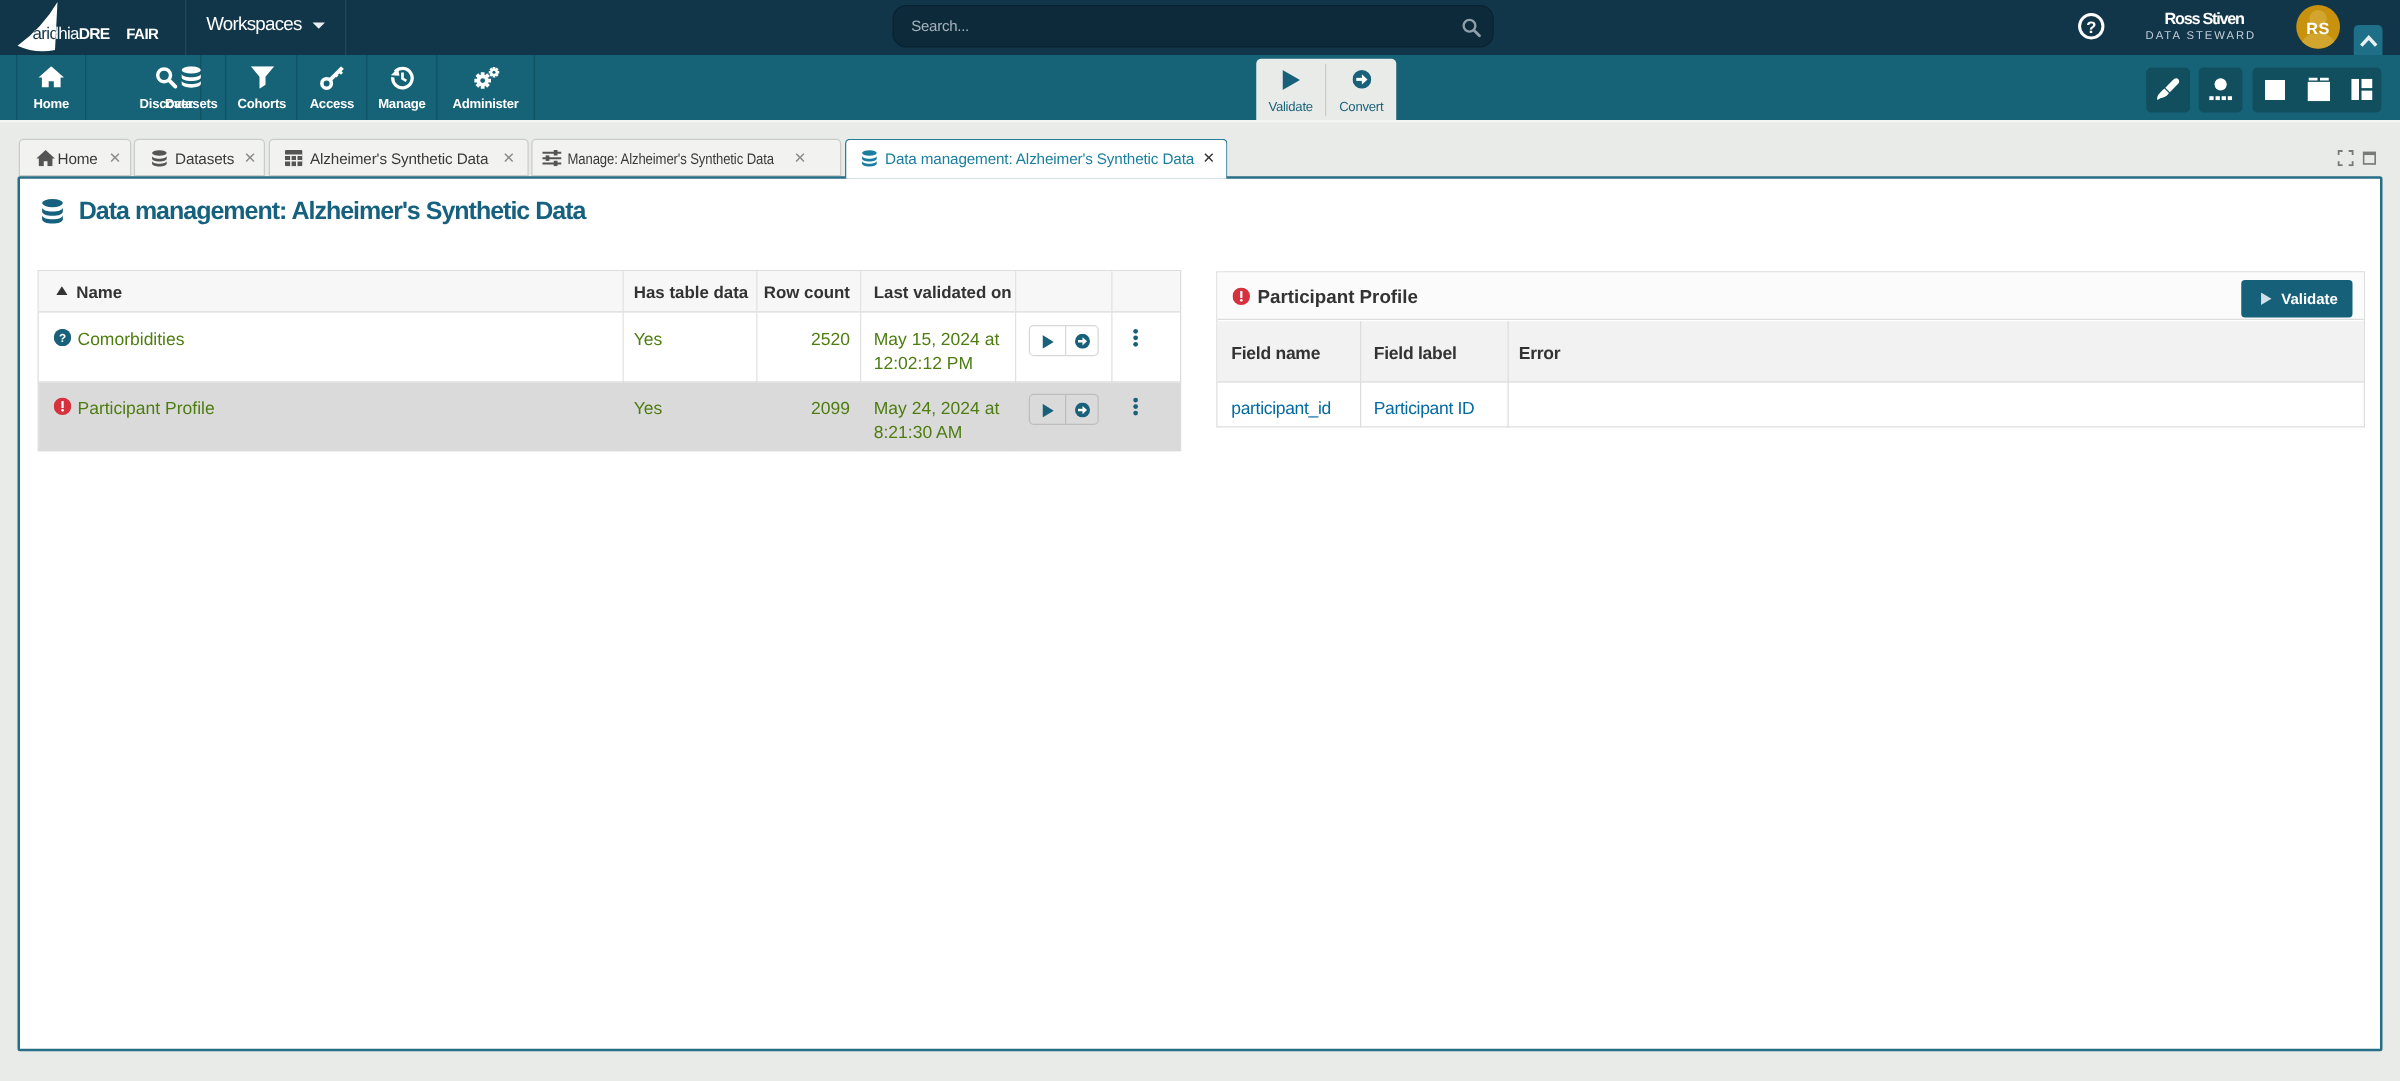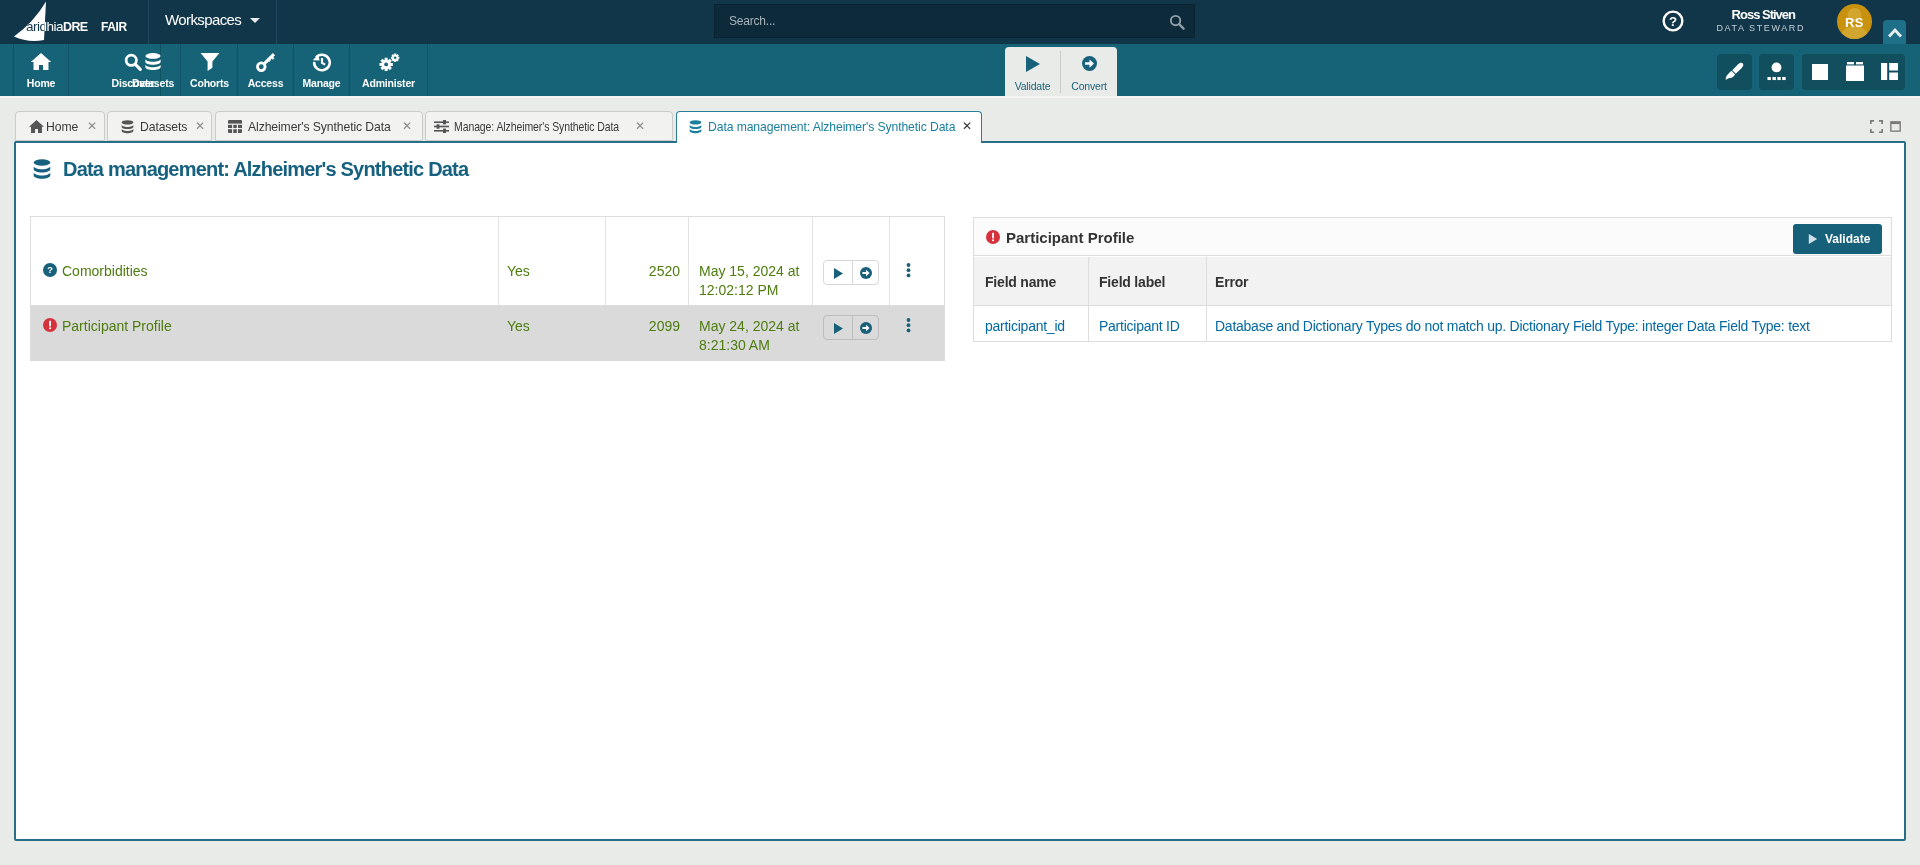--- a/index.html
+++ b/index.html
@@ -5,21 +5,21 @@
 * { margin:0; padding:0; box-sizing:border-box; }
 body { font-family:"Liberation Sans",sans-serif; }
 #app { position:relative; width:1920px; height:865px; background:#e9ebe8; overflow:hidden; }
 .abs { position:absolute; }
 
 
 #topbar { position:absolute; top:0; left:0; width:1920px; height:44px; background:#123649; }
 .topsep { position:absolute; top:0; width:1px; height:44px; background:#1e485e; }
 #workspaces { position:absolute; left:165px; top:0; height:44px; line-height:39px; color:#fff; font-size:15px; letter-spacing:-0.6px; }
 #wcaret { position:absolute; left:250px; top:18px; width:0; height:0; border-left:5.5px solid transparent; border-right:5.5px solid transparent; border-top:5px solid #e8eef1; }
-#search { position:absolute; left:714px; top:4px; width:481px; height:34px; background:#0d2a3b; border:1px solid #0a2231; border-radius:0; }
+#search { position:absolute; left:714px; top:4px; width:481px; height:34px; background:#0d2a3b; border:1px solid #0a2231; border-radius:11px; }
 #search .ph { position:absolute; left:14px; top:9px; font-size:12px; color:#a8b4bc; letter-spacing:-0.2px; }
 #username { position:absolute; right:115px; top:7px; text-align:right; color:#fff; }
 #username .n { font-size:13px; font-weight:bold; display:block; line-height:15px; letter-spacing:-1px; padding-right:10px; }
 #username .r { font-size:9px; font-weight:normal; letter-spacing:1.6px; color:#c3ced5; display:block; line-height:13px; }
 #avatar { position:absolute; left:1837px; top:4px; width:35px; height:35px; border-radius:50%; background:#c8920e; overflow:hidden; }
 #avatar .rs { position:absolute; width:35px; text-align:center; top:11px; font-size:13px; font-weight:bold; color:#fff; letter-spacing:0.5px; }
 #chevbtn { position:absolute; left:1883px; top:20px; width:23px; height:25px; background:#1d7088; border-radius:4px 4px 0 0; }
 
 
 #navbar2 { position:absolute; top:44px; left:0; width:1920px; height:52px; background:#166378; }
@@ -322,20 +322,29 @@
 
 <svg class="abs" style="left:33px;top:158px" width="18" height="23" viewBox="0 0 20 23">
   <ellipse cx="10" cy="3.7" rx="9.2" ry="3.7" fill="#16617f"></ellipse>
   <path d="M0.8 7.6 c0 2 4.1 3.65 9.2 3.65 s9.2 -1.65 9.2 -3.65 v3.7 c0 2 -4.1 3.65 -9.2 3.65 s-9.2 -1.65 -9.2 -3.65 z" fill="#16617f"></path>
   <path d="M0.8 14.5 c0 2 4.1 3.65 9.2 3.65 s9.2 -1.65 9.2 -3.65 v3.7 c0 2 -4.1 3.65 -9.2 3.65 s-9.2 -1.65 -9.2 -3.65 z" fill="#16617f"></path>
 </svg>
 <div id="ptitle">Data management: Alzheimer's Synthetic Data</div>
 
 <div id="ltable">
 
+  <div class="lt-h" style="left:0;width:913px;">
+    <svg style="position:absolute;left:14px;top:12px" width="9" height="7" viewBox="0 0 9 7">
+          <polygon points="4.5,0 9,7 0,7" fill="#333"></polygon>
+        </svg>
+    <span style="position:absolute;left:30px;top:9px">Name</span>
+    <span style="position:absolute;left:476px;top:9px">Has table data</span>
+    <span style="position:absolute;left:551px;top:9px;width:98px;text-align:right;">Row count</span>
+    <span style="position:absolute;left:668px;top:9px">Last validated on</span>
+  </div>
 
   <div class="lt-c" style="left:467px;top:0;height:144px;"></div>
   <div class="lt-c" style="left:574px;top:0;height:144px;"></div>
   <div class="lt-c" style="left:657px;top:0;height:144px;"></div>
   <div class="lt-c" style="left:781px;top:0;height:144px;"></div>
   <div class="lt-c" style="left:858px;top:0;height:144px;"></div>
 
   <div style="position:absolute;left:0;top:88px;width:913px;height:1px;background:#ddd;"></div>
 
   <div id="lrow2"></div>
@@ -409,16 +418,15 @@
   </div>
   <div class="thead">
     <span class="rhead" style="left:11px;top:17px;">Field name</span>
     <span class="rhead" style="left:125px;top:17px;">Field label</span>
     <span class="rhead" style="left:241px;top:17px;">Error</span>
   </div>
   <div class="rcol" style="left:114px;"></div>
   <div class="rcol" style="left:232px;"></div>
   <span class="rtext" style="left:11px;top:100px;">participant_id</span>
   <span class="rtext" style="left:125px;top:100px;">Participant ID</span>
-  <span class="rtext" style="left:241px;top:100px;">Database and Dictionary Types do not match up. Dictionary Field Type: integer Data Field Type: text</span>
 </div>
 
 </div>
 
 </body></html>

